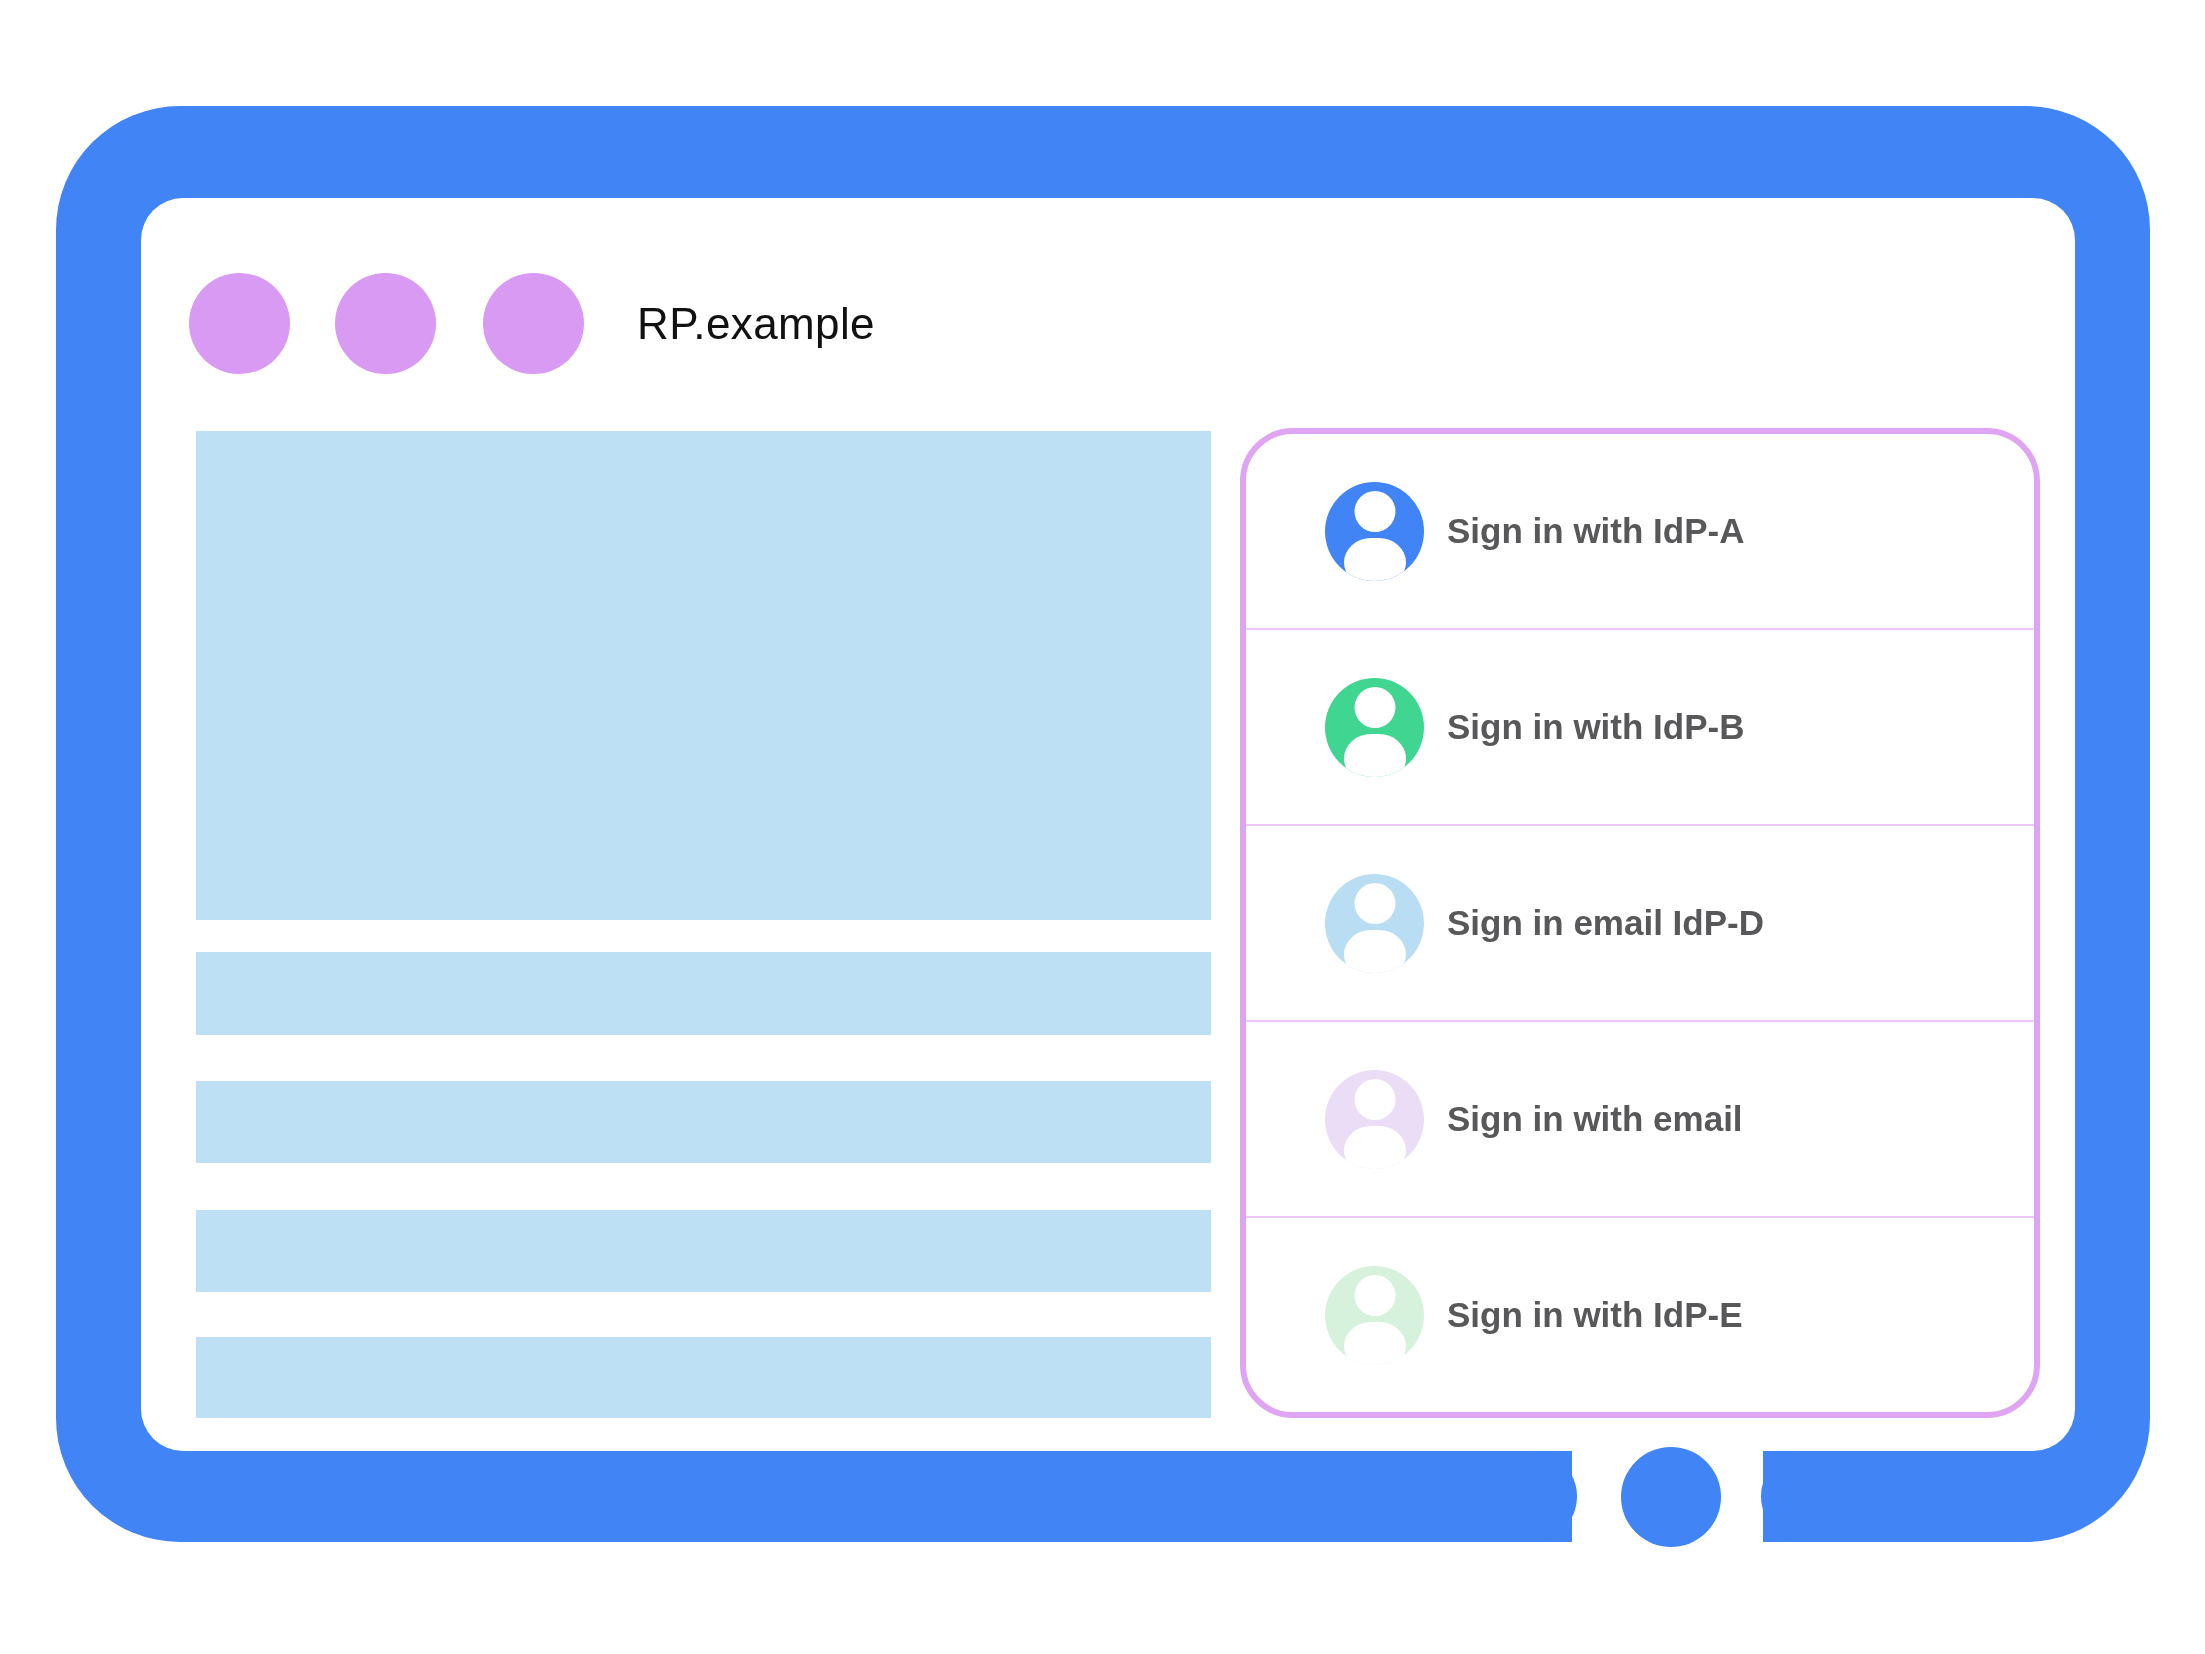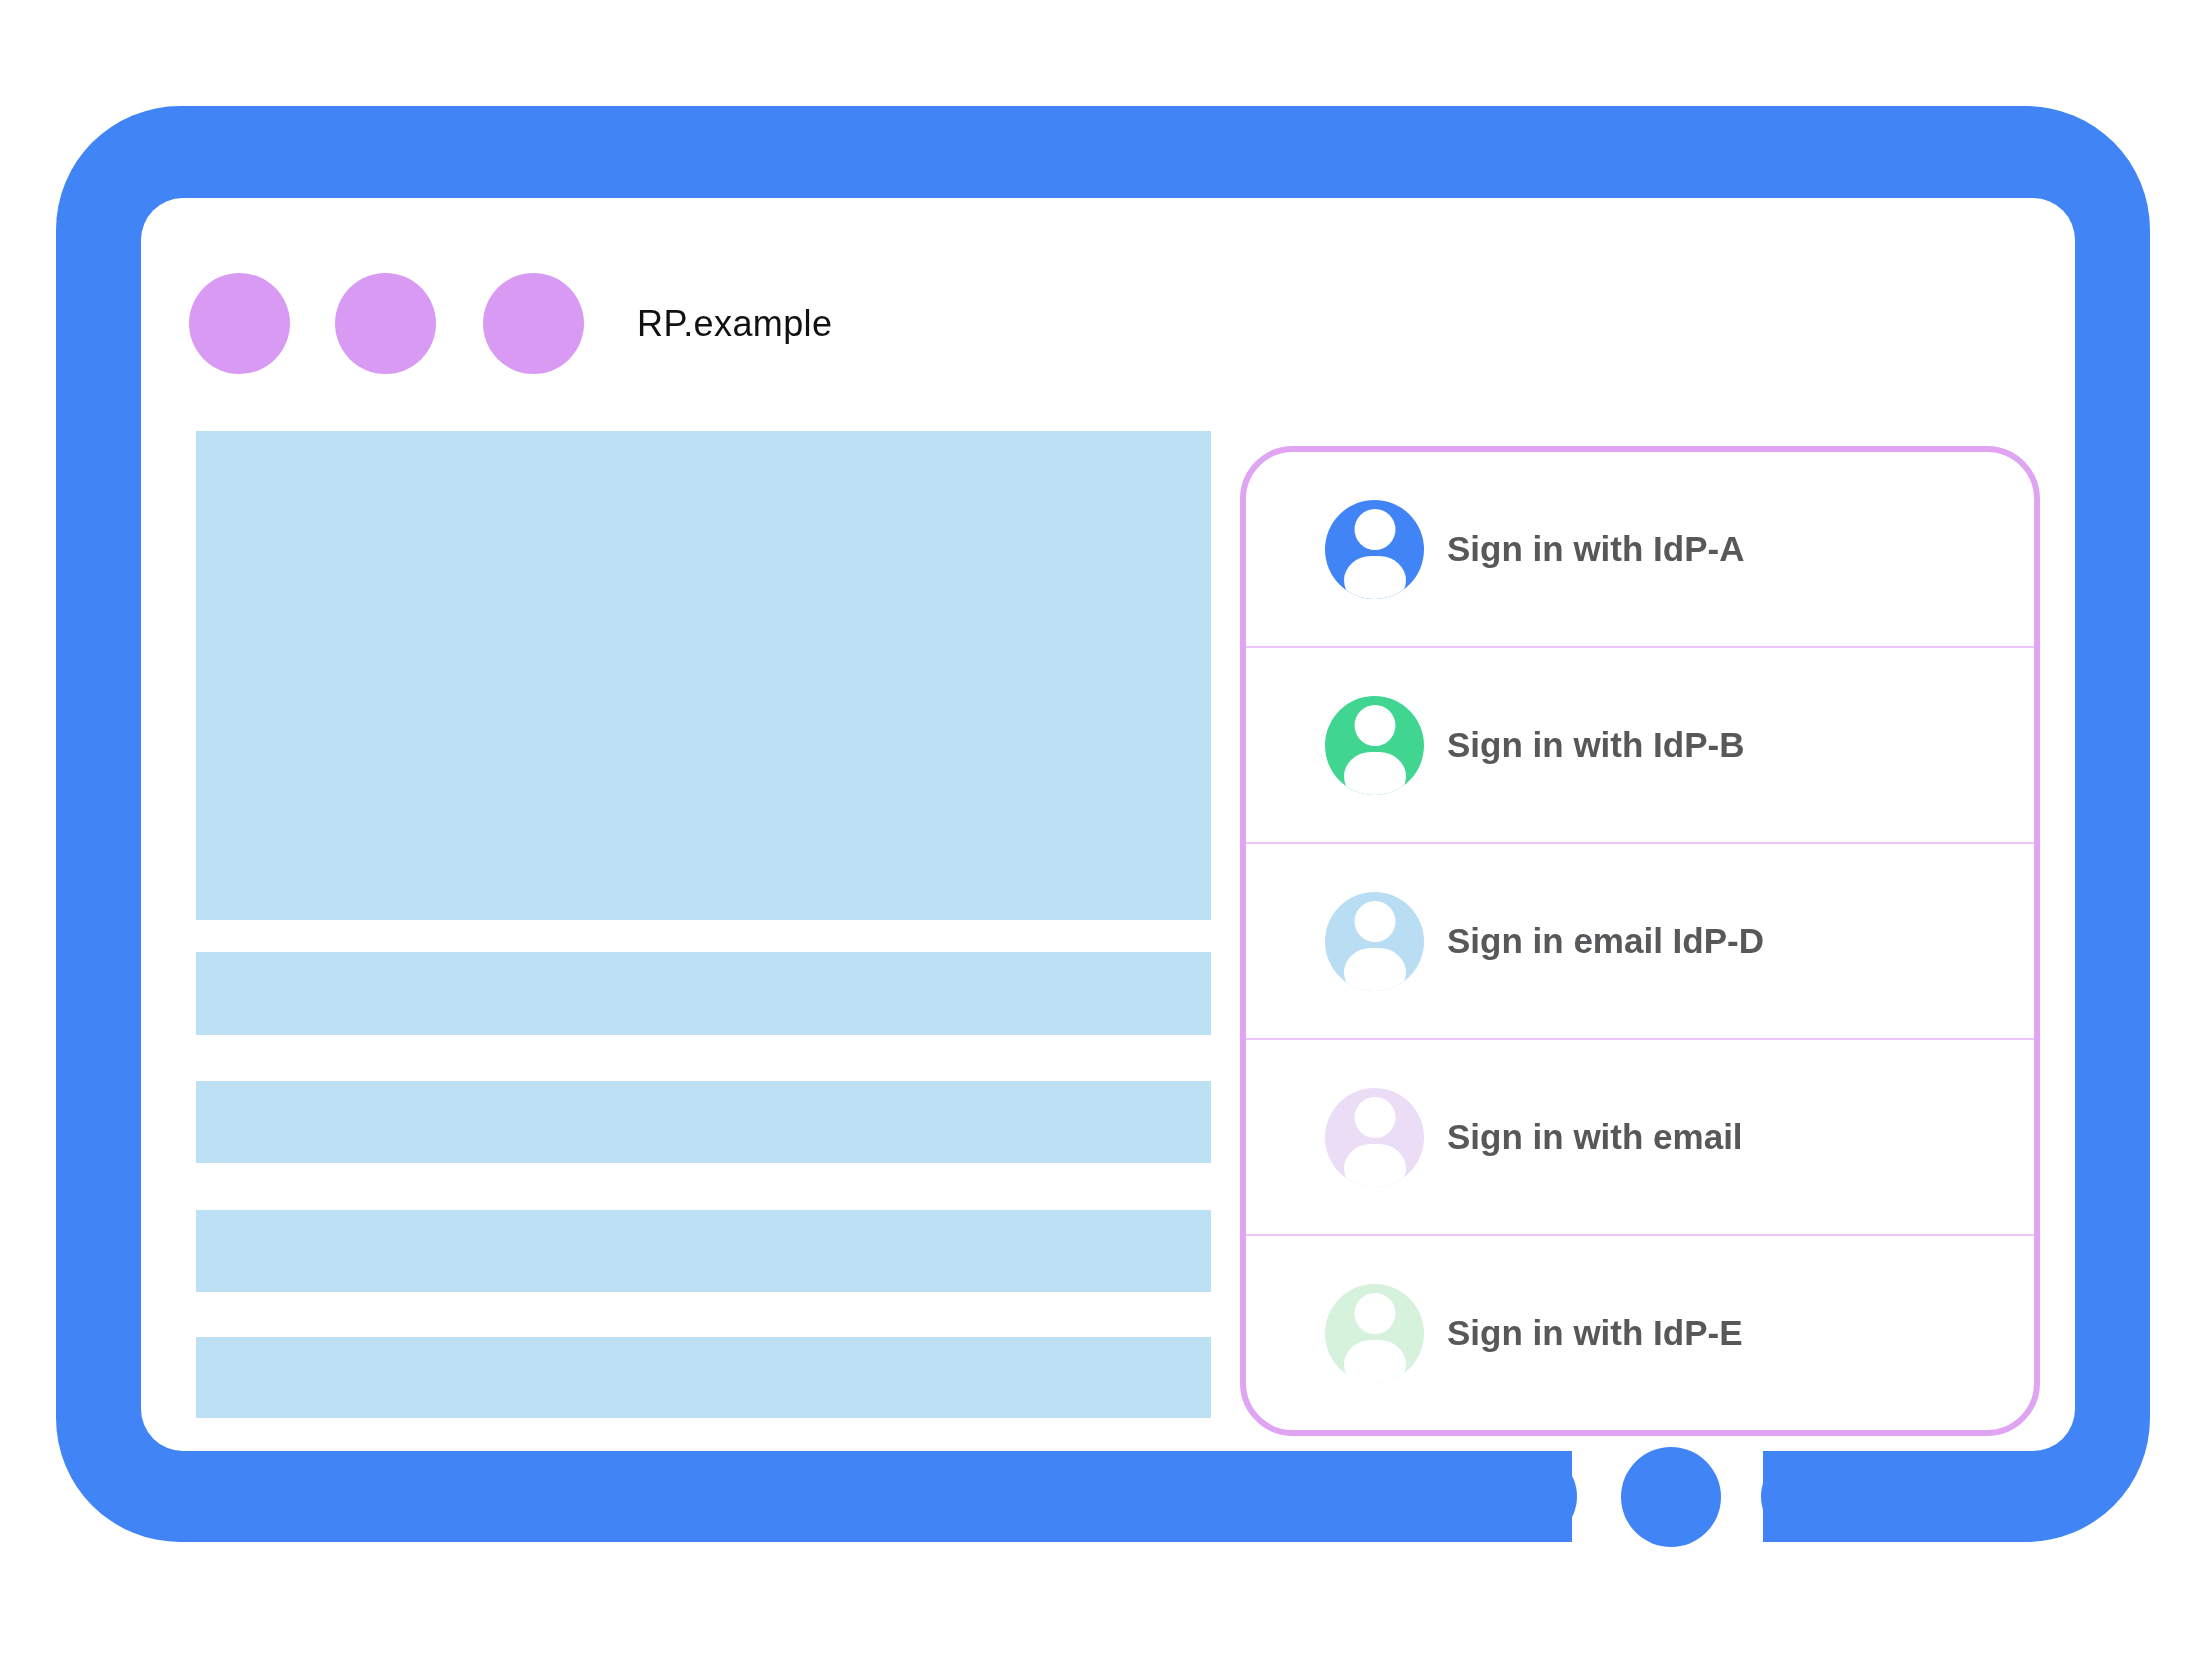--- a/index.html
+++ b/index.html
@@ -38,35 +38,35 @@
   }
 
   
   .dot{
     position:absolute;top:273px;width:101px;height:101px;border-radius:50%;
     background:#d89af2;
   }
   .dot.d1{left:189px}.dot.d2{left:335px}.dot.d3{left:483px}
   .site-label{
     position:absolute;left:637px;top:273px;height:101px;line-height:101px;
-    font-size:36px;font-weight:500;color:#111111;letter-spacing:0.4px;
+    font-size:44px;font-weight:500;color:#111111;letter-spacing:0.4px;
     white-space:nowrap;
   }
 
   
   .ph{position:absolute;left:196px;width:1015px;background:#bee0f5;}
   .ph.hero{top:431px;height:489px;}
   .ph.l1{top:952px;height:83px;}
   .ph.l2{top:1081px;height:82px;}
   .ph.l3{top:1210px;height:82px;}
   .ph.l4{top:1337px;height:81px;}
 
   
   .panel{
-    position:absolute;left:1240px;top:446px;width:800px;height:990px;
+    position:absolute;left:1240px;top:428px;width:800px;height:990px;
     box-sizing:border-box;background:#ffffff;
     border:6.2px solid #dfa5f3;border-radius:53px;
     display:flex;flex-direction:column;overflow:hidden;
   }
   .row{
     flex:1;display:flex;align-items:center;
     padding-left:79px;box-sizing:border-box;cursor:pointer;
   }
   .row + .row{border-top:2.6px solid #ecc6f8;}
   .avatar{

